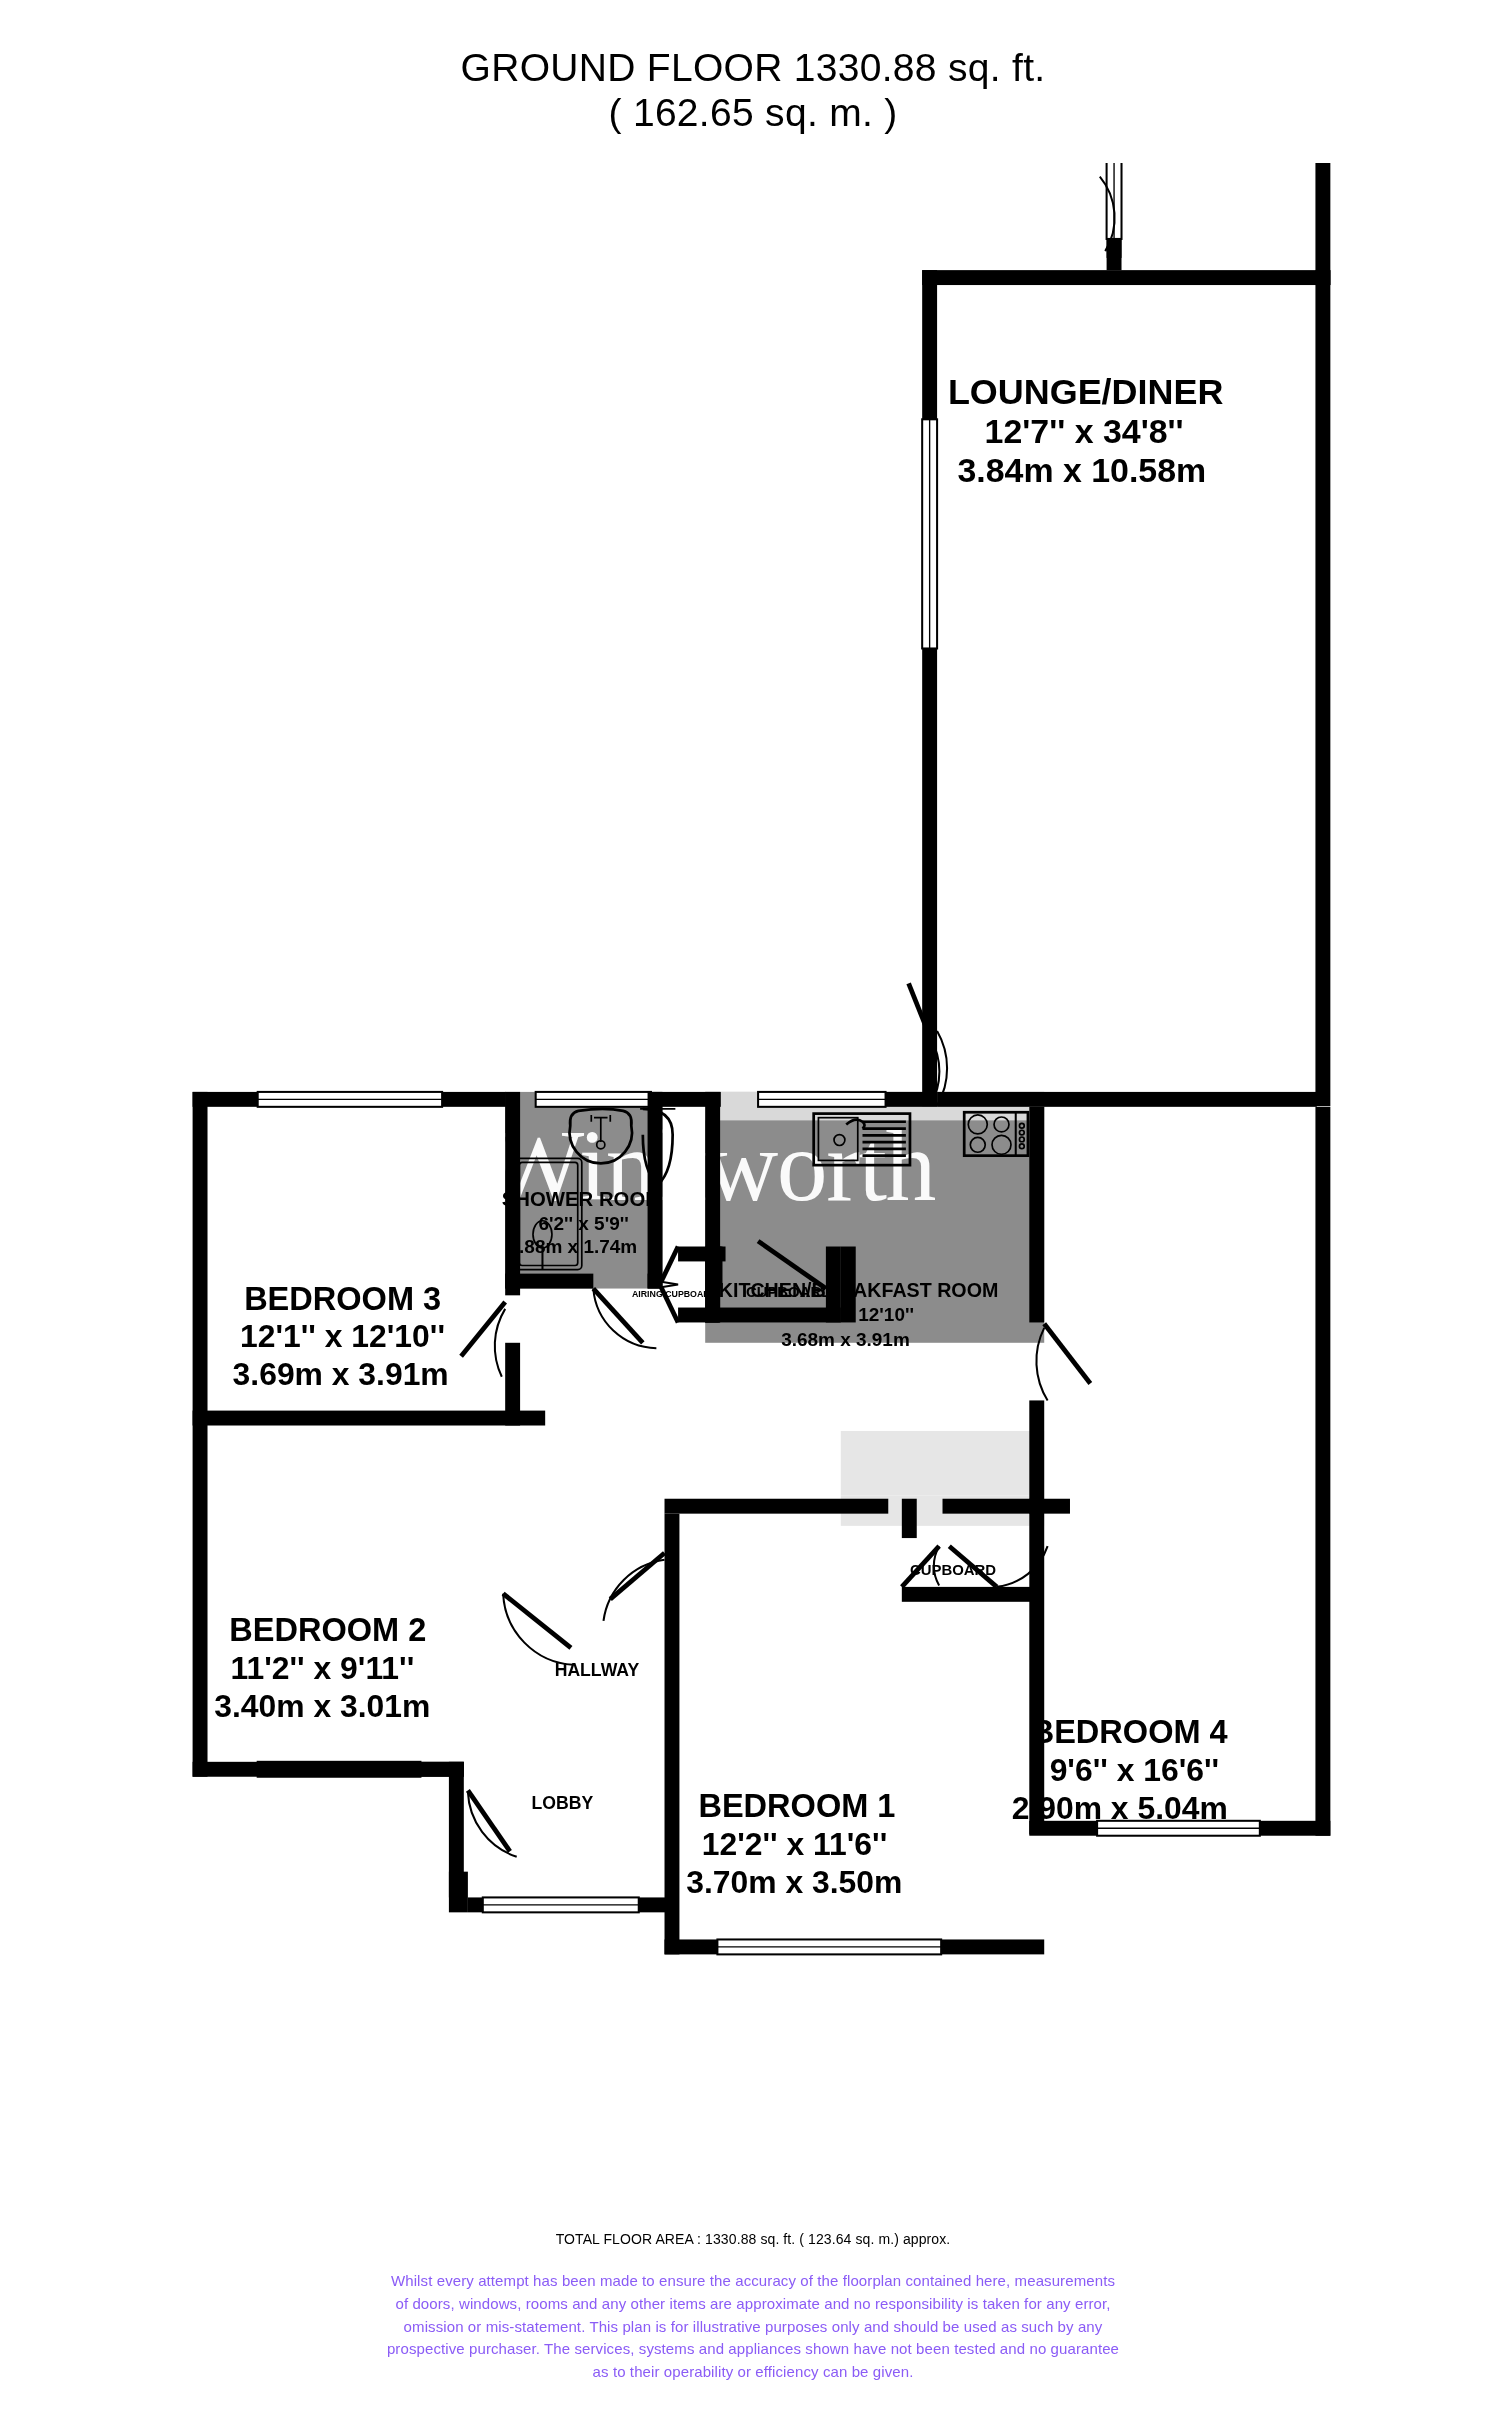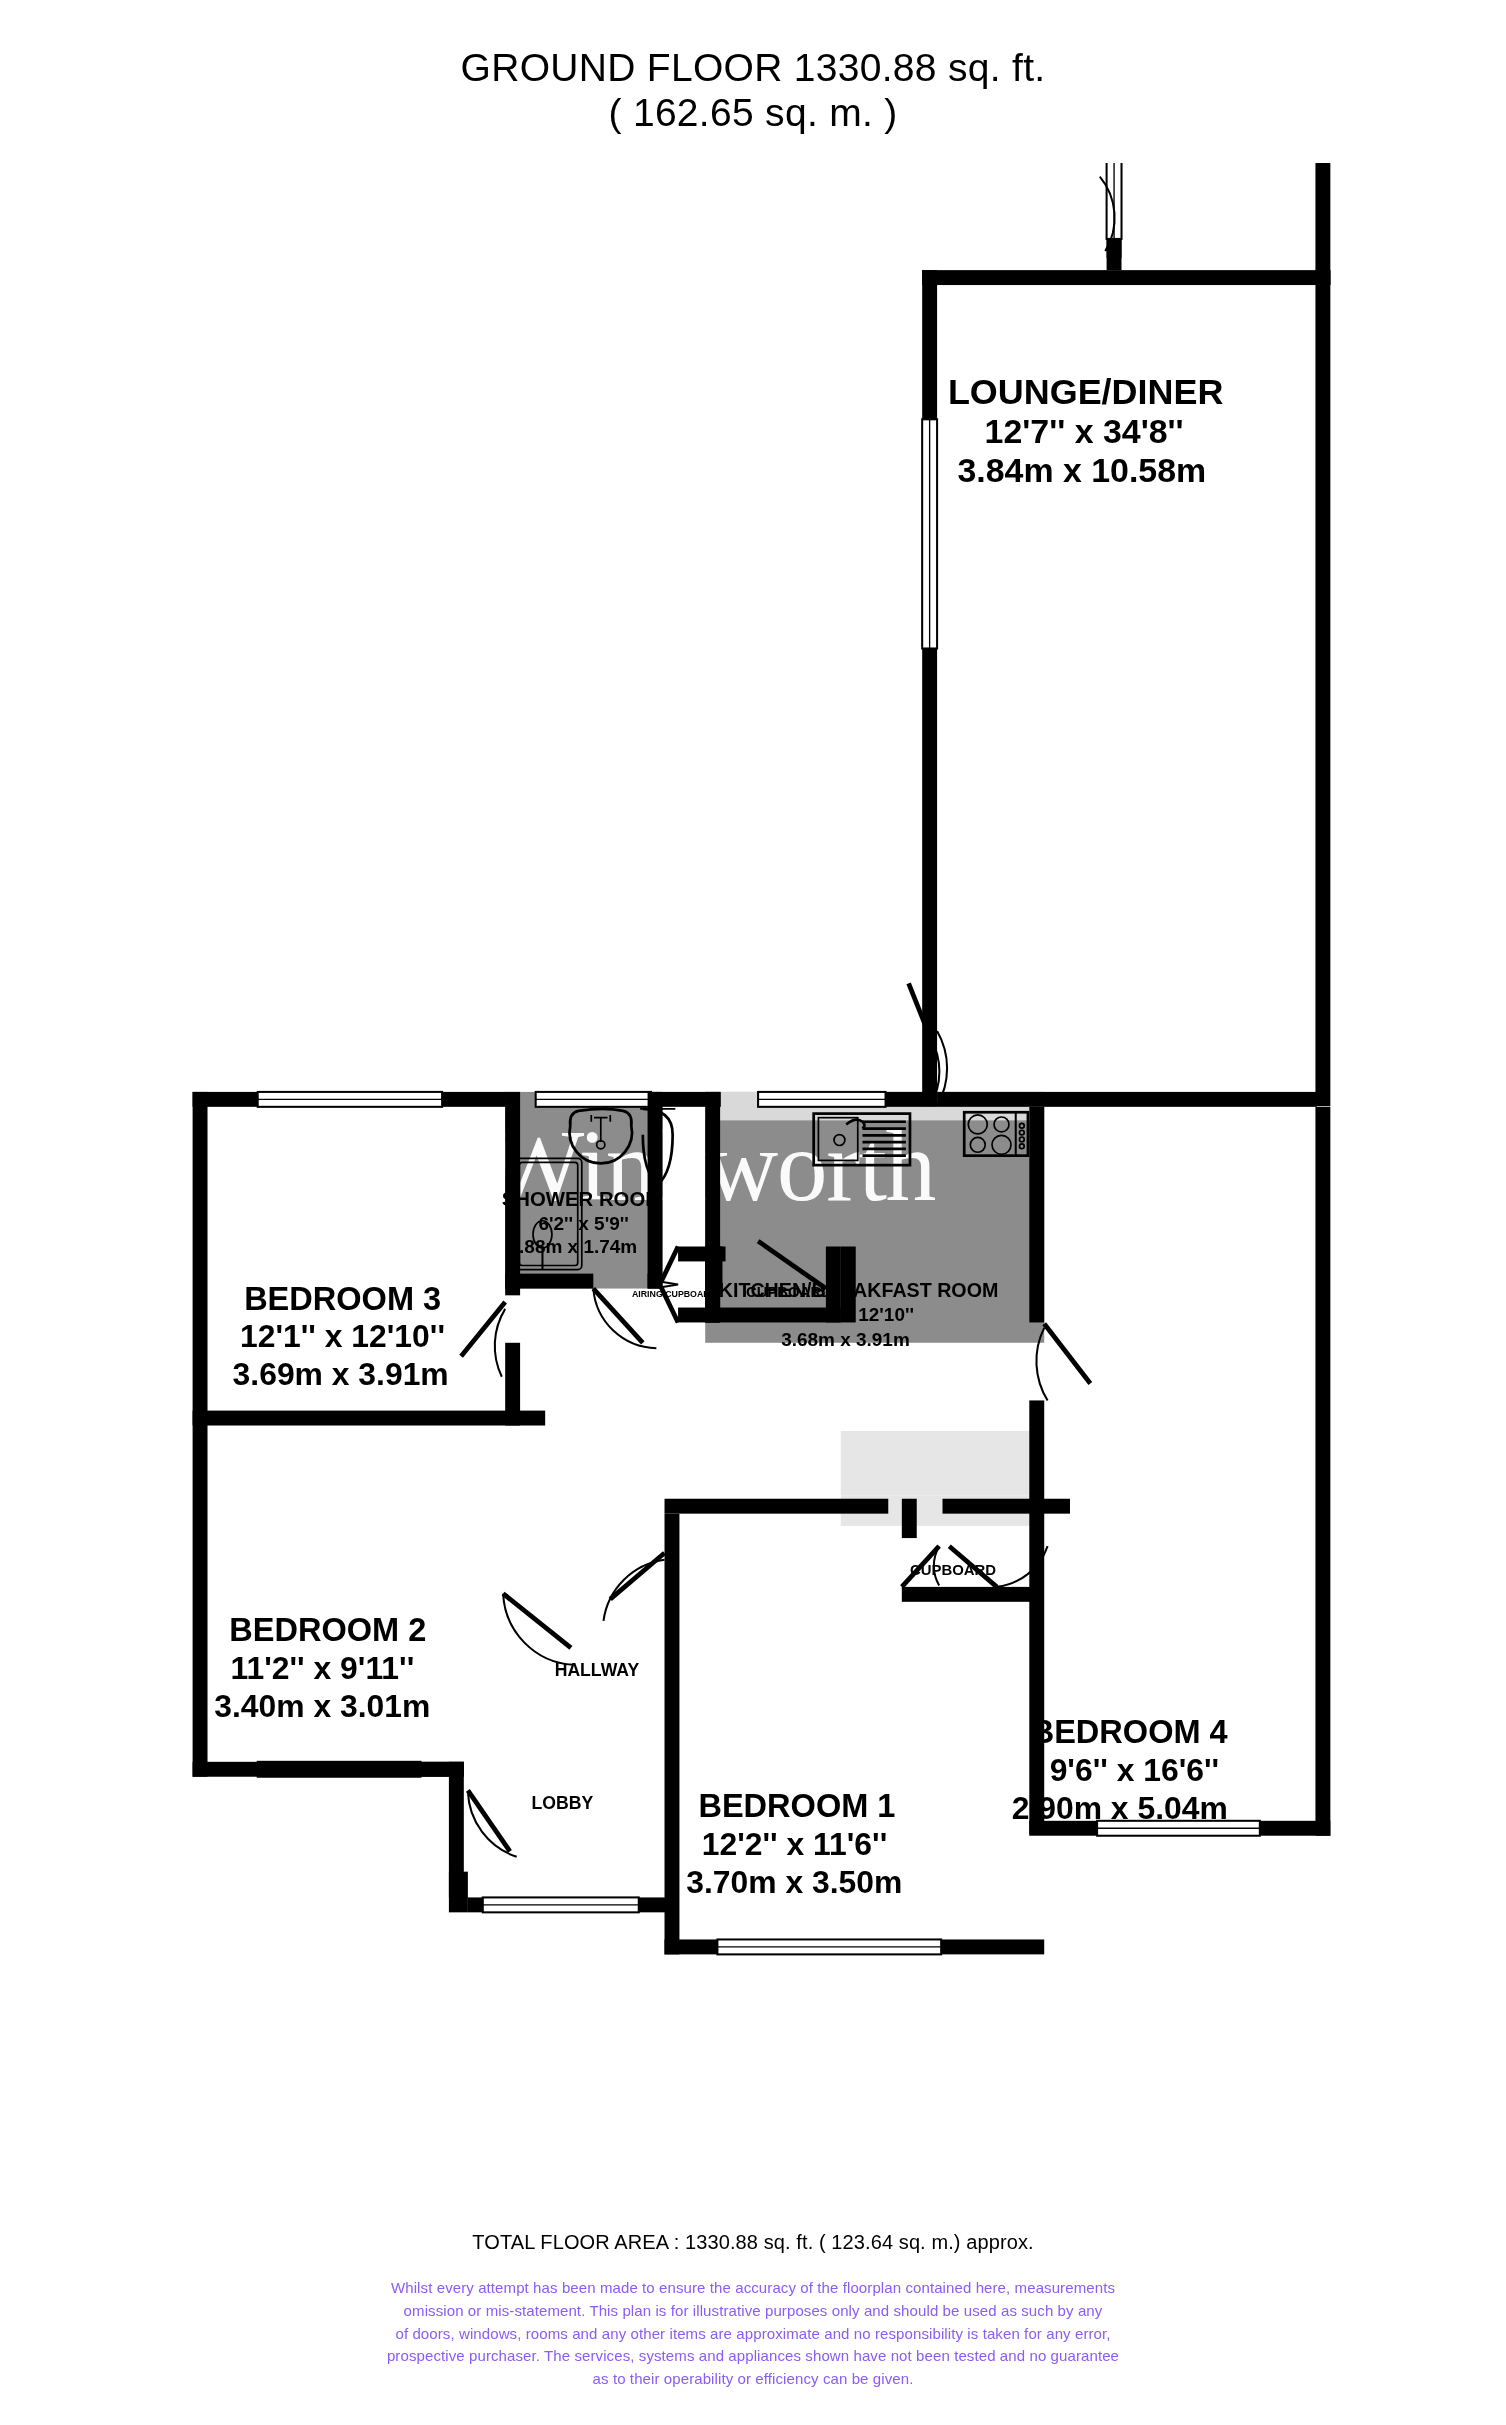--- a/index.html
+++ b/index.html
@@ -57,21 +57,21 @@
   }
   
   #footer {
     position: absolute;
     left: 0;
     top: 2231px;
     width: 1506px;
     text-align: center;
   }
   #footer .total-area {
-    font-size: 20px;
+    font-size: 14px;
     font-weight: 400;
     letter-spacing: 0.1px;
     margin-bottom: 23px;
     white-space: nowrap;
   }
   #footer .disclaimer-line {
     font-size: 15px;
     font-weight: 400;
     line-height: 1.52;
     letter-spacing: 0.1px;
@@ -362,21 +362,21 @@
     <text class="small-label" x="1342" y="2082" font-size="22">CUPBOARD</text>
     <text class="tiny-label" x="932" y="1673" font-size="13">AIRING CUPBOARD</text>
 
   </svg>
   </div>
 
   <div id="footer">
     <div class="total-area">TOTAL FLOOR AREA : 1330.88 sq. ft. ( 123.64 sq. m.) approx.</div>
     <div class="disclaimer">
       <div class="disclaimer-line">Whilst every attempt has been made to ensure the accuracy of the floorplan contained here, measurements</div>
+      <div class="disclaimer-line">of doors, windows, rooms and any other items are approximate and no responsibility is taken for any error,</div>
       <div class="disclaimer-line">omission or mis-statement. This plan is for illustrative purposes only and should be used as such by any</div>
-      <div class="disclaimer-line">of doors, windows, rooms and any other items are approximate and no responsibility is taken for any error,</div>
       <div class="disclaimer-line">prospective purchaser. The services, systems and appliances shown have not been tested and no guarantee</div>
       <div class="disclaimer-line">as to their operability or efficiency can be given.</div>
     </div>
   </div>
 
 </div>
 
 
 </body></html>

